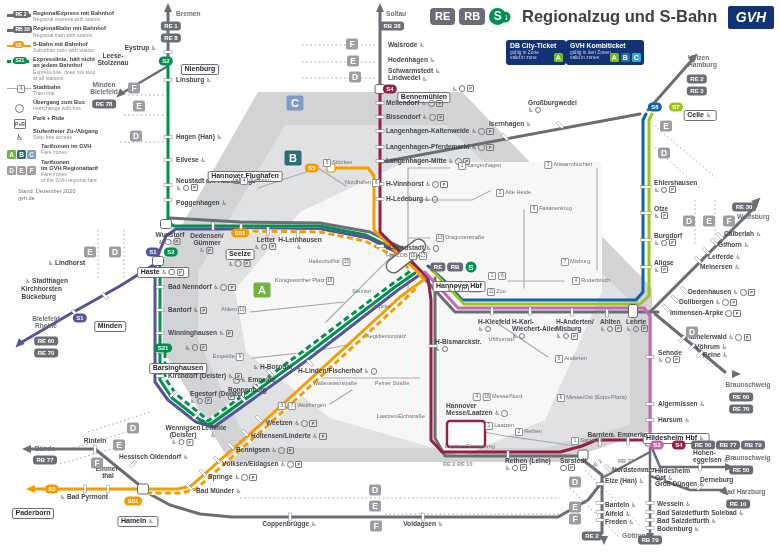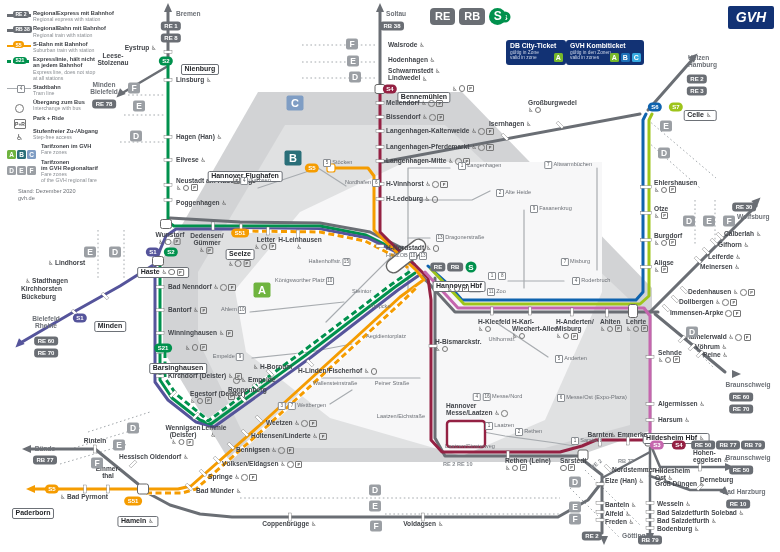--- a/index.html
+++ b/index.html
@@ -765,20 +765,21 @@
       <div class="rotg" style="left: 443px; top: 461px;">RE 2   RE 10</div>
       <div class="rotg" style="left: 618px; top: 458px;">RB 77</div>
       <div class="rotg" style="left: 590px; top: 461px; transform: rotate(-40deg);">RE 2</div>
     </div>
 
   <div id="hdr-badges">
     <span class="hpill">RE</span>
     <span class="hpill">RB</span>
     <span class="hs">S</span>
   </div>
+  <div id="title">Regionalzug und S-Bahn</div>
   <div id="gvh">GVH</div>
 
   <div class="ticket" style="left:506px;top:40px;width:52px;height:21px;">
     <div class="tk-title">DB City-Ticket</div>
     <div class="tk-sub">gültig in Zone</div>
     <div class="tk-sub">valid in zone</div>
     <div class="tk-zones">
         <span class="tkz za">A</span>
       </div>
   </div>

